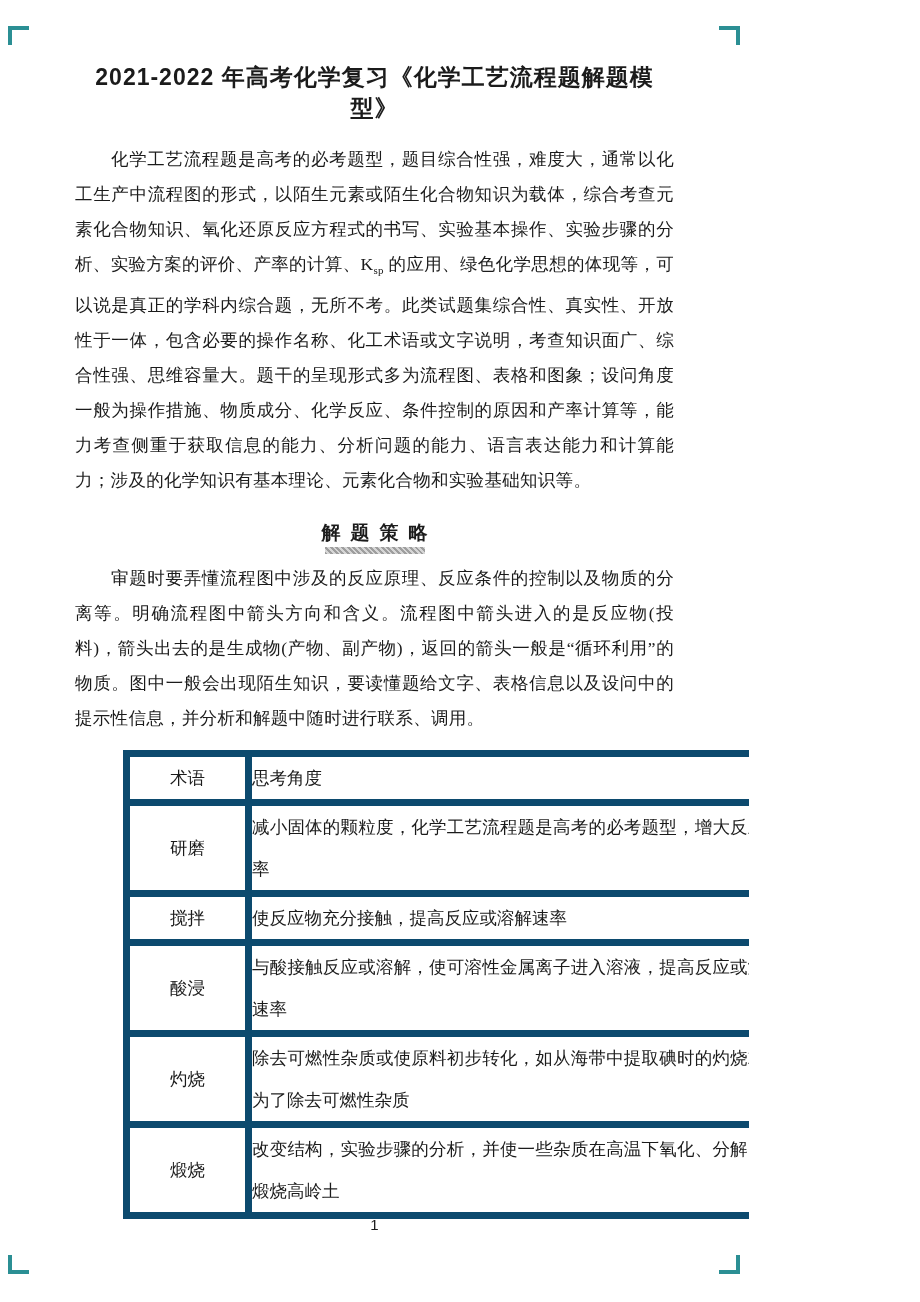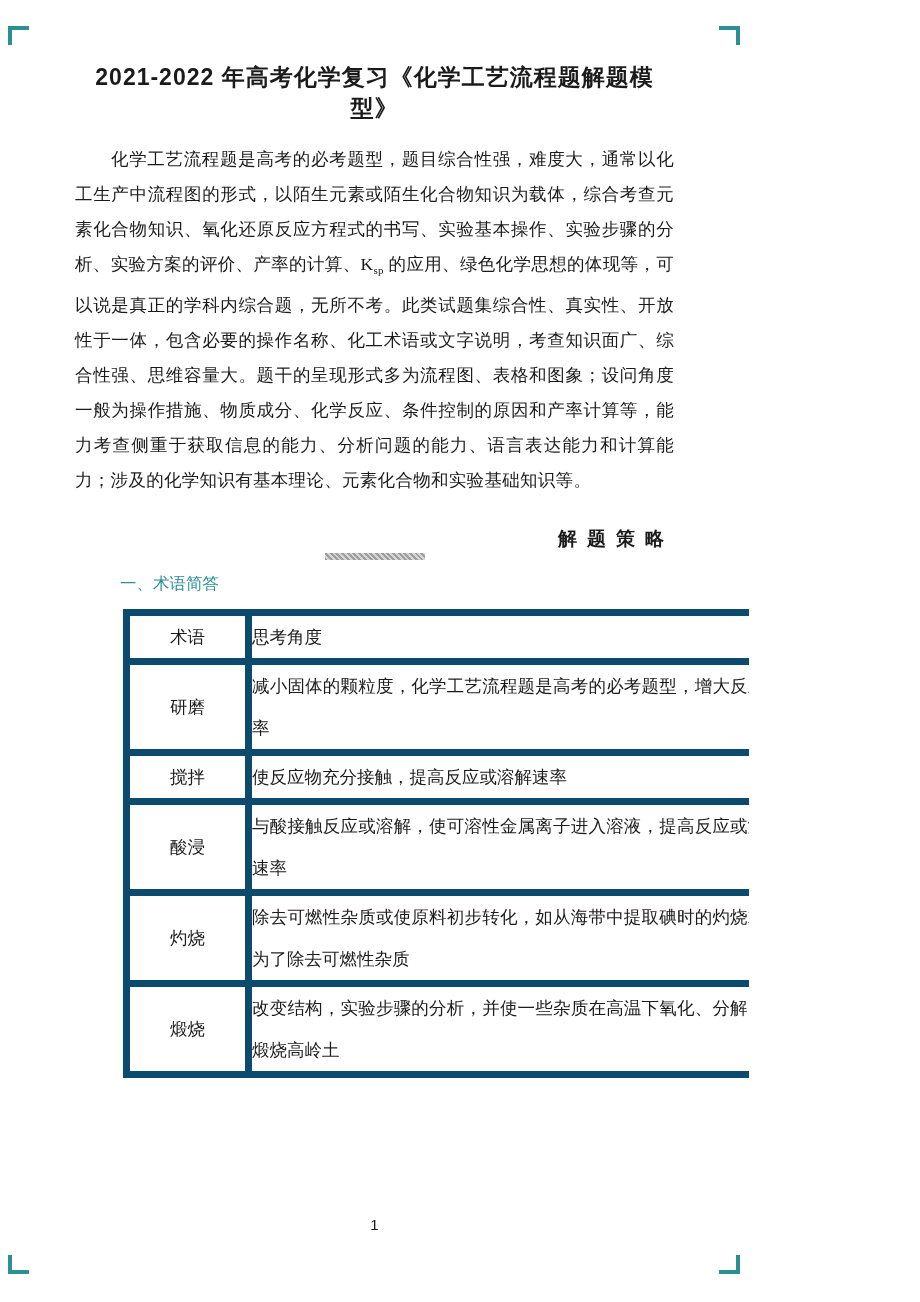--- a/index.html
+++ b/index.html
@@ -27,21 +27,21 @@
     font-size:17.5px;
     line-height:35px;
     text-align:justify;
     margin:0;
     letter-spacing:0.3px;
   }
   .indent{text-indent:36px;}
   #intro{margin-top:18px;}
   .ksp-sub{font-size:11px;vertical-align:-4px;}
 
-  .strategy-head{margin-top:28px;text-align:right;}
+  .strategy-head{margin-top:22px;text-align:center;}
   .strategy-title{
     display:inline-block;
     font-size:19px;
     font-weight:bold;
     letter-spacing:10px;
     padding-left:10px; 
     font-family:"Liberation Serif","DejaVu Serif",serif;
   }
   .strategy-bar{
     width:100px;height:7px;
@@ -113,22 +113,22 @@
 
     <h1 class="doc-title">2021-2022 年高考化学复习《化学工艺流程题解题模型》</h1>
 
     <p class="para indent" id="intro"><span>化学工艺流程题是高考的必考题型，题目综合性强，难度大，通常以化工生产中流程图的形式，以陌生元素或陌生化合物知识为载体，综合考查元素化合物知识、氧化还原反应方程式的书写、实验基本操作、实验步骤的分析、实验方案的评价、产率的计算、</span><span>K</span><sub class="ksp-sub">sp</sub><span> 的应用、绿色化学思想的体现等，可以说是真正的学科内综合题，无所不考。此类试题集综合性、真实性、开放性于一体，包含必要的操作名称、化工术语或文字说明，考查知识面广、综合性强、思维容量大。题干的呈现形式多为流程图、表格和图象；设问角度一般为操作措施、物质成分、化学反应、条件控制的原因和产率计算等，能力考查侧重于获取信息的能力、分析问题的能力、语言表达能力和计算能力；涉及的化学知识有基本理论、元素化合物和实验基础知识等。</span></p>
 
     <div class="strategy-head">
       <span class="strategy-title">解题策略</span>
       <div class="strategy-bar"></div>
     </div>
 
+    <p class="para indent" id="strategy-para">审题时要弄懂流程图中涉及的反应原理、反应条件的控制以及物质的分离等。明确流程图中箭头方向和含义。流程图中箭头进入的是反应物(投料)，箭头出去的是生成物(产物、副产物)，返回的箭头一般是“循环利用”的物质。图中一般会出现陌生知识，要读懂题给文字、表格信息以及设问中的提示性信息，并分析和解题中随时进行联系、调用。</p>
 
-    <div class="section-title" id="section1-title" style="color: rgb(43, 143, 148);">一、术语简答</div>
 
     <table class="terms">
       <colgroup>
           <col class="term-col">
           <col>
         </colgroup>
       <thead>
         <tr class="h-row">
           <th class="term-cell">术语</th>
           <th class="desc-cell desc-header">思考角度</th>

